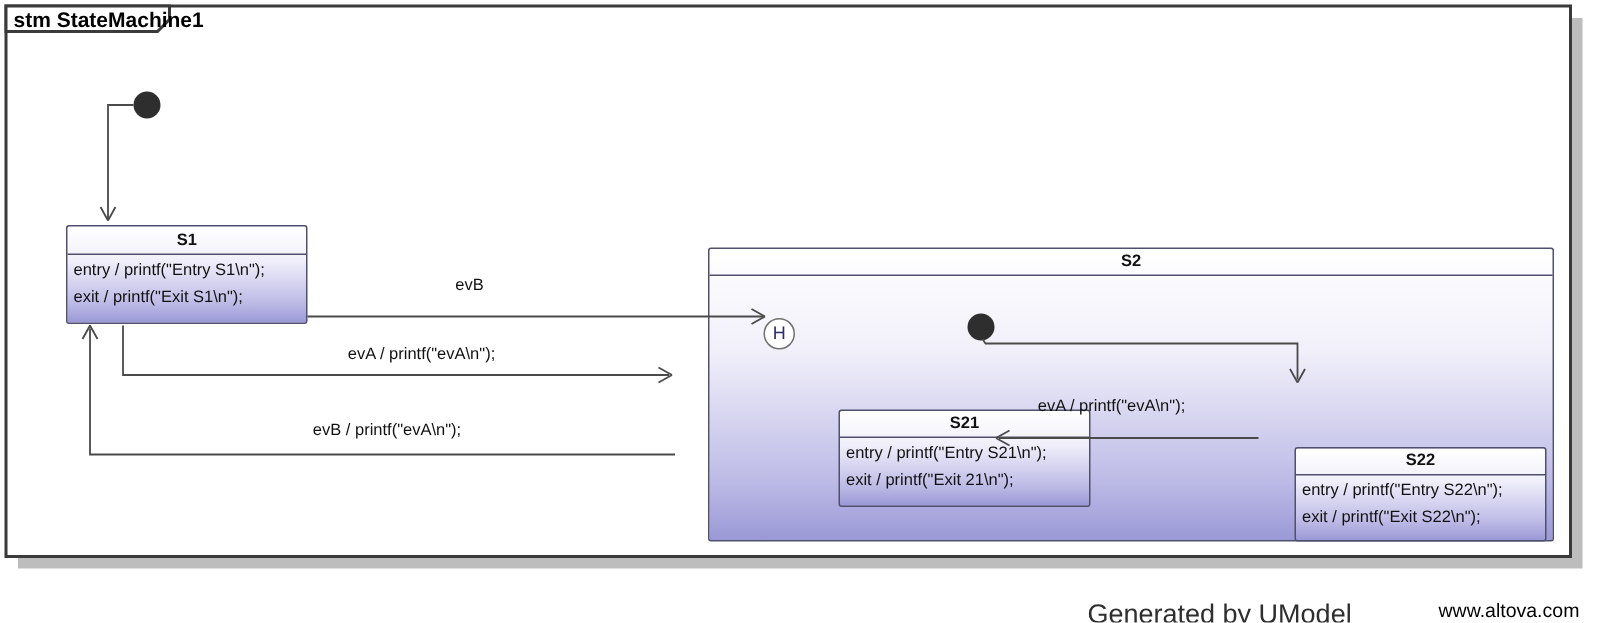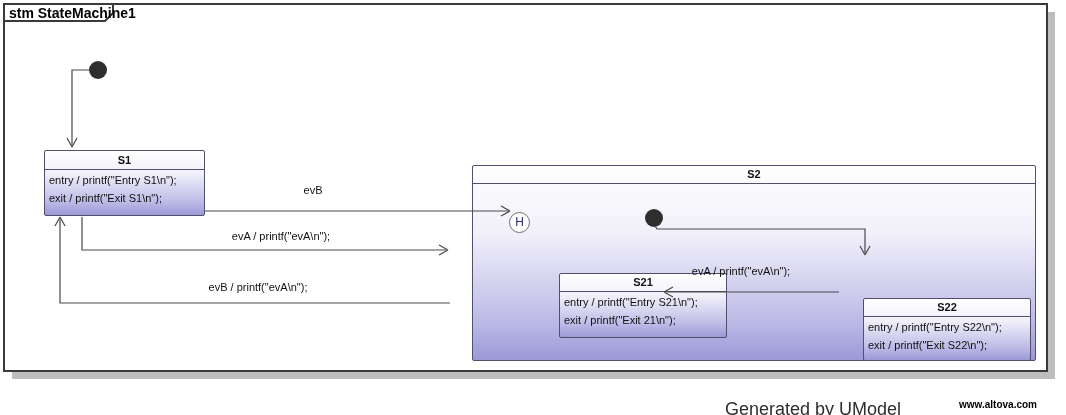--- a/index.html
+++ b/index.html
@@ -40,21 +40,21 @@
   #lbl-eva1{left:281px;top:230px;}
   #lbl-evb2{left:258px;top:281px;}
   #lbl-eva2{left:741px;top:265px;}
 
   .history{position:absolute;left:509px;top:212px;width:21px;height:21px;
            box-sizing:border-box;border:1px solid #707070;border-radius:50%;
            background:#ffffff;z-index:6;text-align:center;line-height:19px;
            font-size:12px;color:#2d2d6b;}
 
   .footer-gen{position:absolute;left:725px;top:399px;font-size:18px;color:#2e2e2e;z-index:2;}
-  .footer-site{position:absolute;left:959px;top:399px;font-size:10px;font-weight:bold;color:#000;z-index:2;}
+  .footer-site{position:absolute;left:959px;top:399px;font-size:13px;font-weight:normal;color:#000;z-index:2;}
 </style>
 </head>
 <body>
 
 <div class="frame"></div>
 
 <div class="tab-label">stm StateMachine1</div>
 
 <div class="state" id="state-s1">
   <div class="state-title">S1</div>

